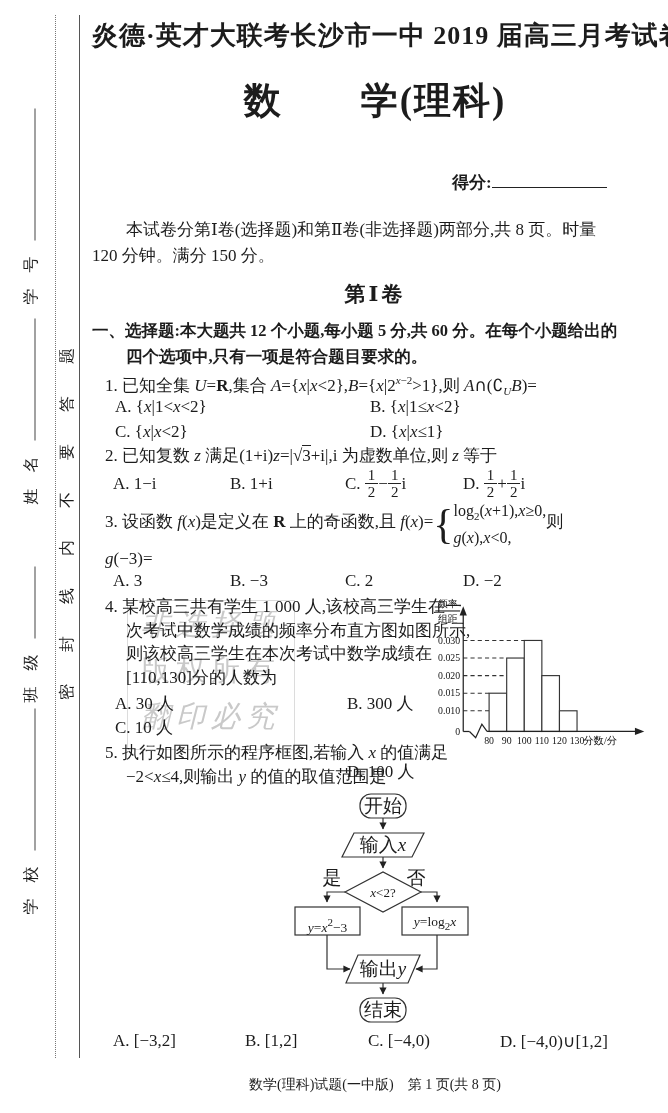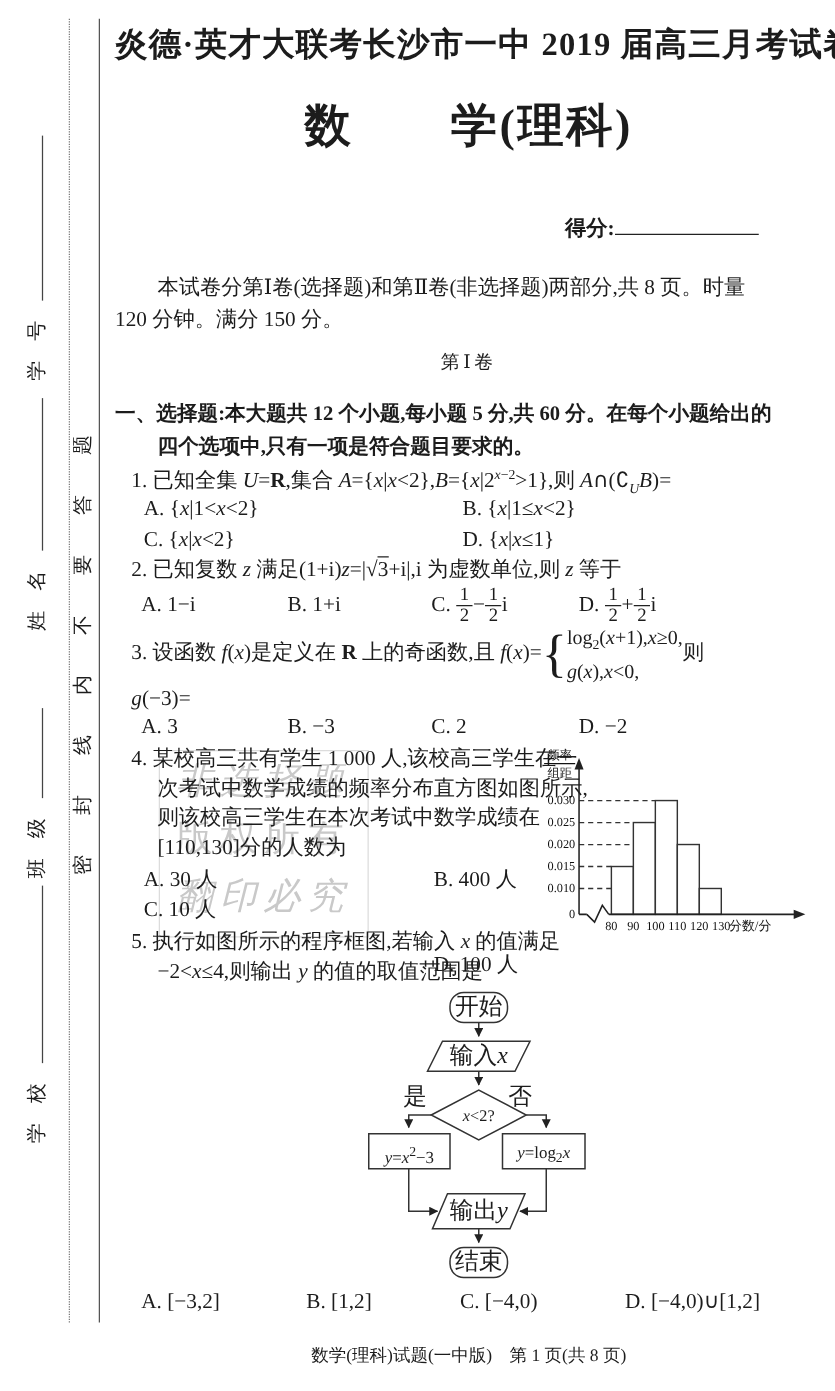--- a/index.html
+++ b/index.html
@@ -35,21 +35,21 @@
   .main{position:absolute;left:92px;top:0;width:566px;height:1113px;z-index:1;}
   .blk{position:absolute;left:0;width:566px;}
   .center{text-align:center;}
   .nowrap{white-space:nowrap;}
   .exam-header{top:18px;font-size:26px;font-weight:bold;letter-spacing:1px;}
   .exam-title{top:76px;font-size:37px;font-weight:bold;letter-spacing:2px;}
   .score{top:170px;left:360px;width:206px;font-size:17px;font-weight:bold;}
   .score .blank{display:inline-block;width:115px;border-bottom:1px solid #222;height:17px;vertical-align:baseline;}
   .intro1{top:218px;font-size:17px;padding-left:34px;}
   .intro2{top:244px;font-size:17px;}
-  .part-title{top:280px;font-size:15px;font-weight:normal;letter-spacing:3px;}
+  .part-title{top:280px;font-size:21px;font-weight:bold;letter-spacing:3px;}
   .sec1{top:320px;font-size:16.5px;font-weight:bold;}
   .sec2{top:346px;font-size:16.5px;font-weight:bold;padding-left:34px;}
   .stem{font-size:17px;line-height:24px;padding-left:13px;}
   .q1-stem{top:368px;}
   .optrow{position:absolute;left:0;width:566px;height:26px;font-size:17px;}
   .optrow .opt{position:absolute;top:0;white-space:nowrap;}
   .q1-o1{top:397px;} .q1-o2{top:422px;}
   .q2-stem{top:444px;}
   .q2-opts{top:464px;height:42px;line-height:40px;}
   .q3-stem{top:498px;line-height:48px;}
@@ -138,21 +138,21 @@
   <div class="optrow q3-opts">
     <span class="opt" style="left:21px;">A. 3</span>
     <span class="opt" style="left:138px;">B. −3</span>
     <span class="opt" style="left:253px;">C. 2</span>
     <span class="opt" style="left:371px;">D. −2</span>
   </div>
 
   <div class="q4-text">4. 某校高三共有学生 1 000 人,该校高三学生在一次考试中数学成绩的频率分布直方图如图所示,则该校高三学生在本次考试中数学成绩在[110,130]分的人数为</div>
   <div class="optrow q4-o1">
     <span class="opt" style="left:23px;">A. 30 人</span>
-    <span class="opt" style="left:255px;">B. 400 人</span>
+    <span class="opt" style="left:255px;">B. 300 人</span>
   </div>
   <div class="optrow q4-o2">
     <span class="opt" style="left:23px;">C. 10 人</span>
     <span class="opt" style="left:255px;margin-top:44px;">D. 100 人</span>
   </div>
 
   <div class="hist-wrap">
     <svg id="histogram" width="228" height="150" viewBox="0 0 220 145">
         <line x1="30" y1="93" x2="55" y2="93" stroke="#333" stroke-width="1" stroke-dasharray="4,3"></line>
         <line x1="30" y1="58.99999999999999" x2="72" y2="58.99999999999999" stroke="#333" stroke-width="1" stroke-dasharray="4,3"></line>

